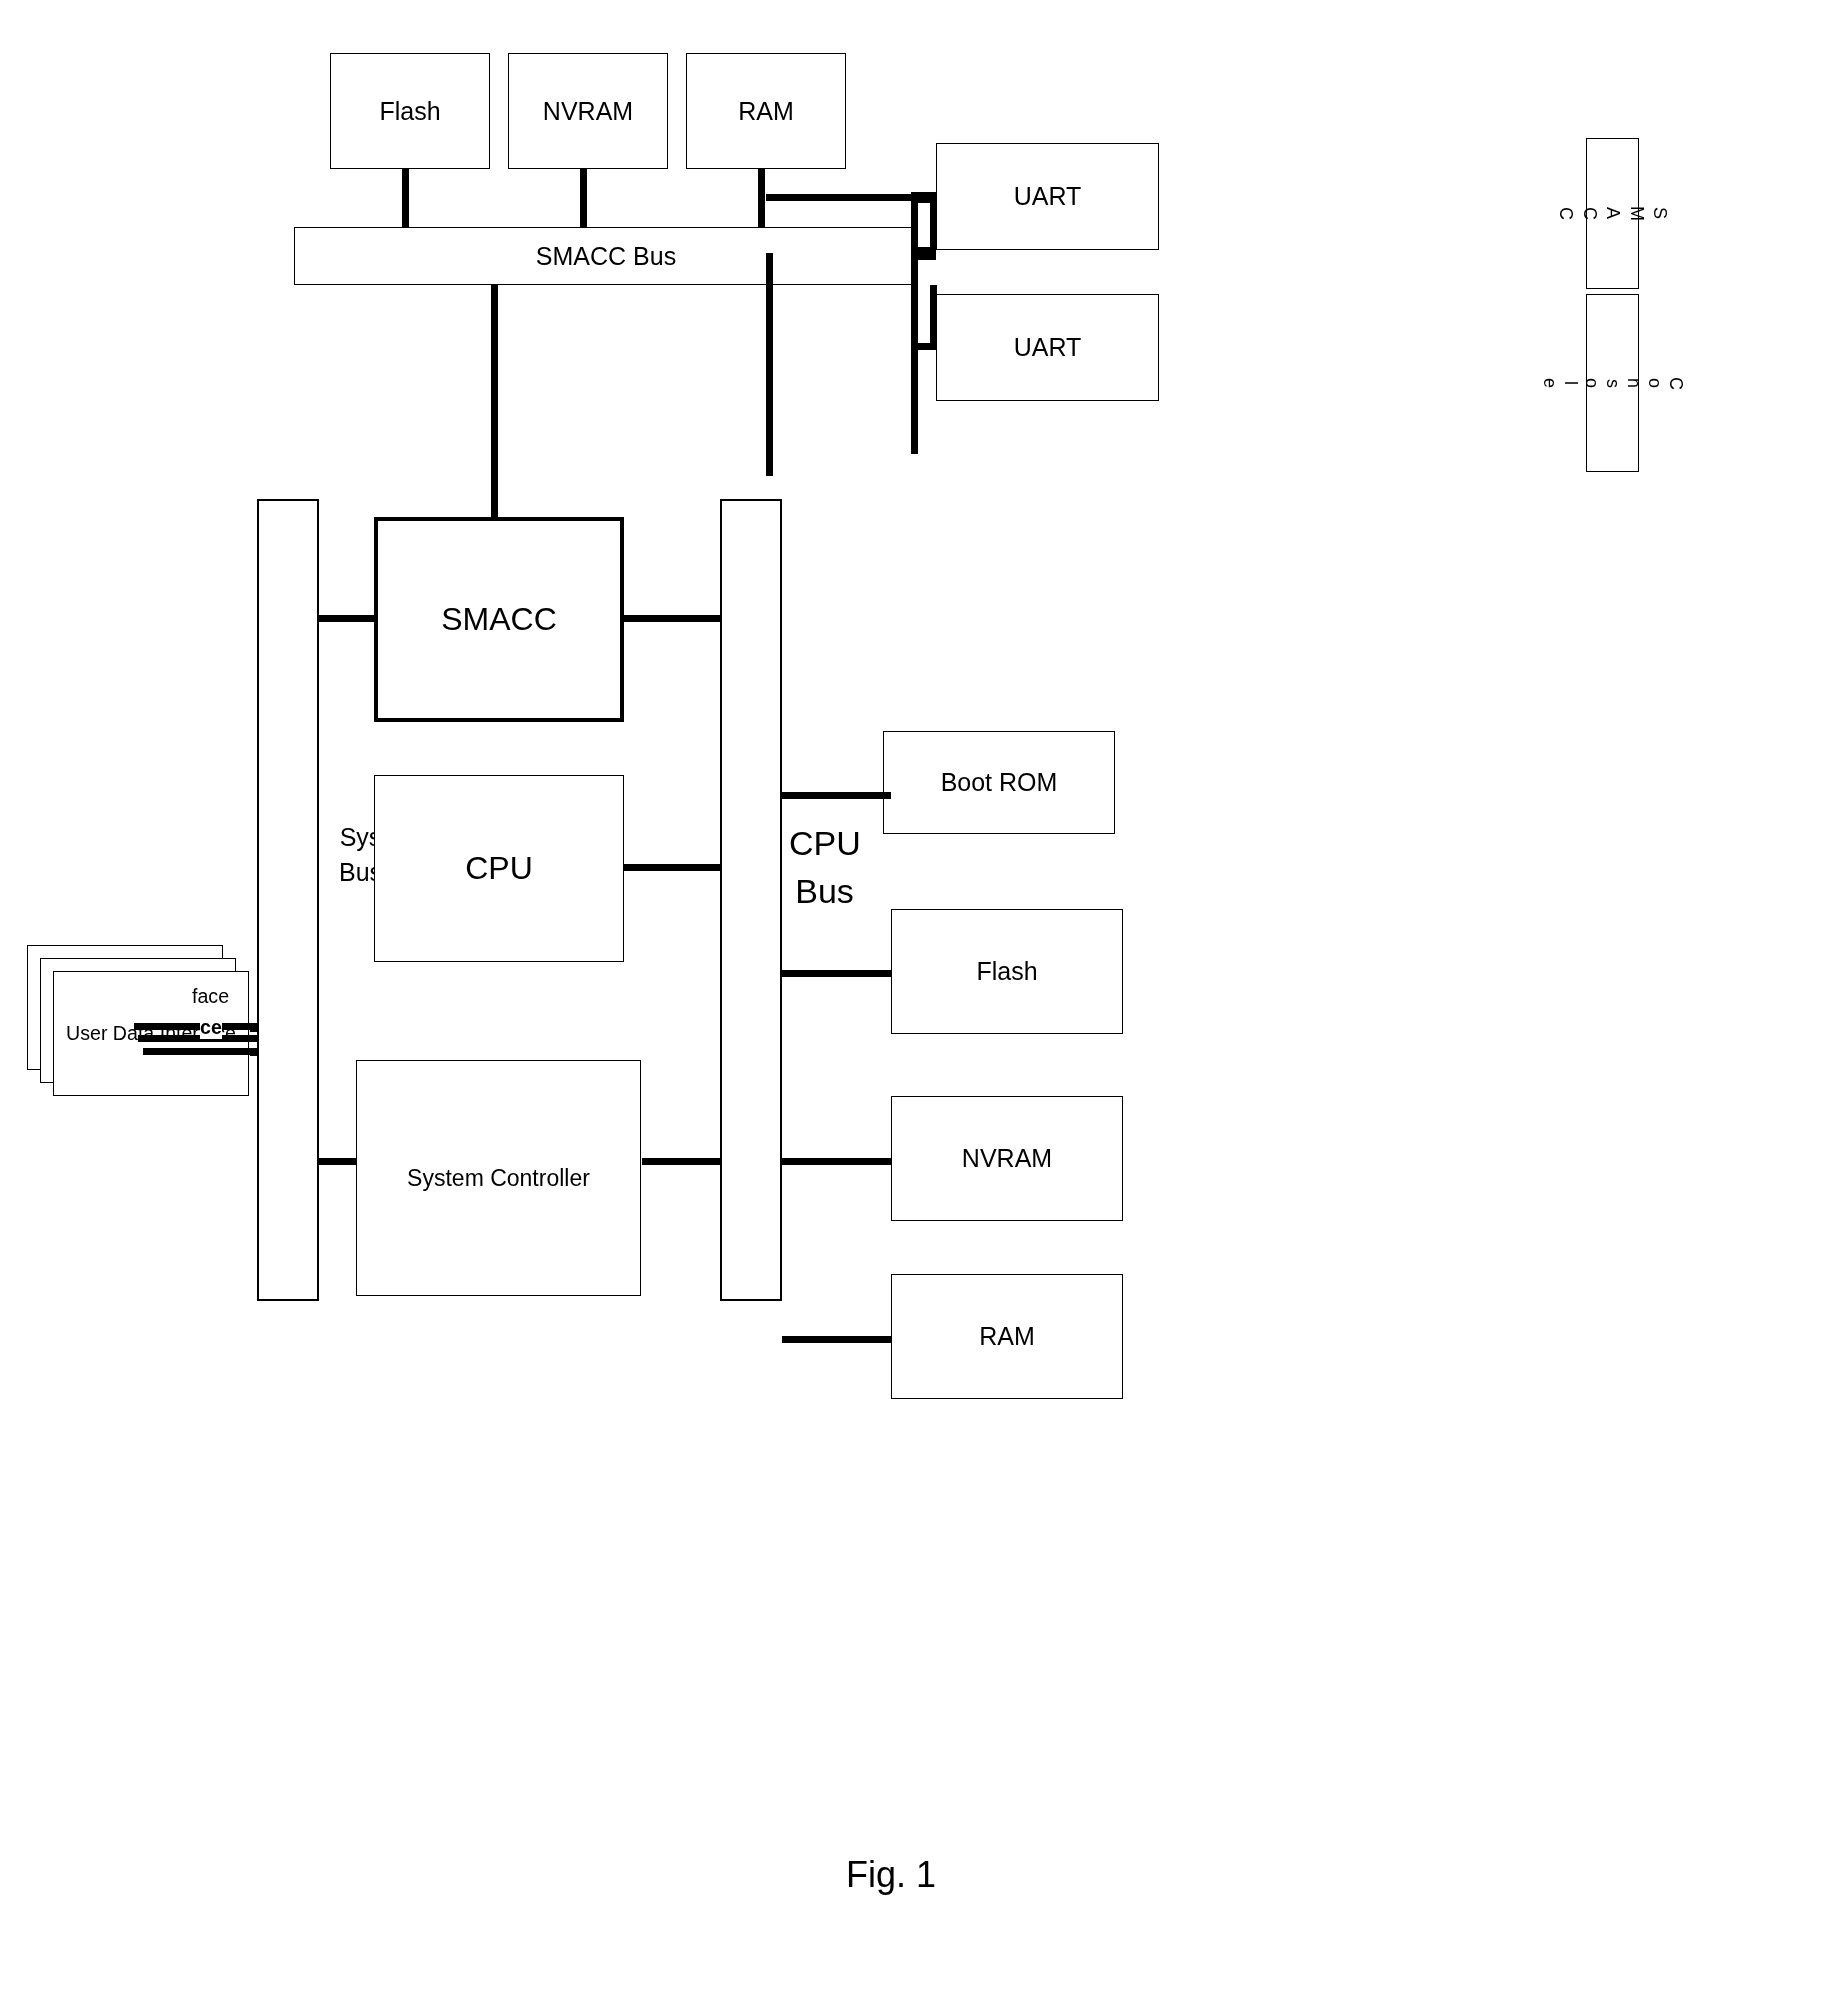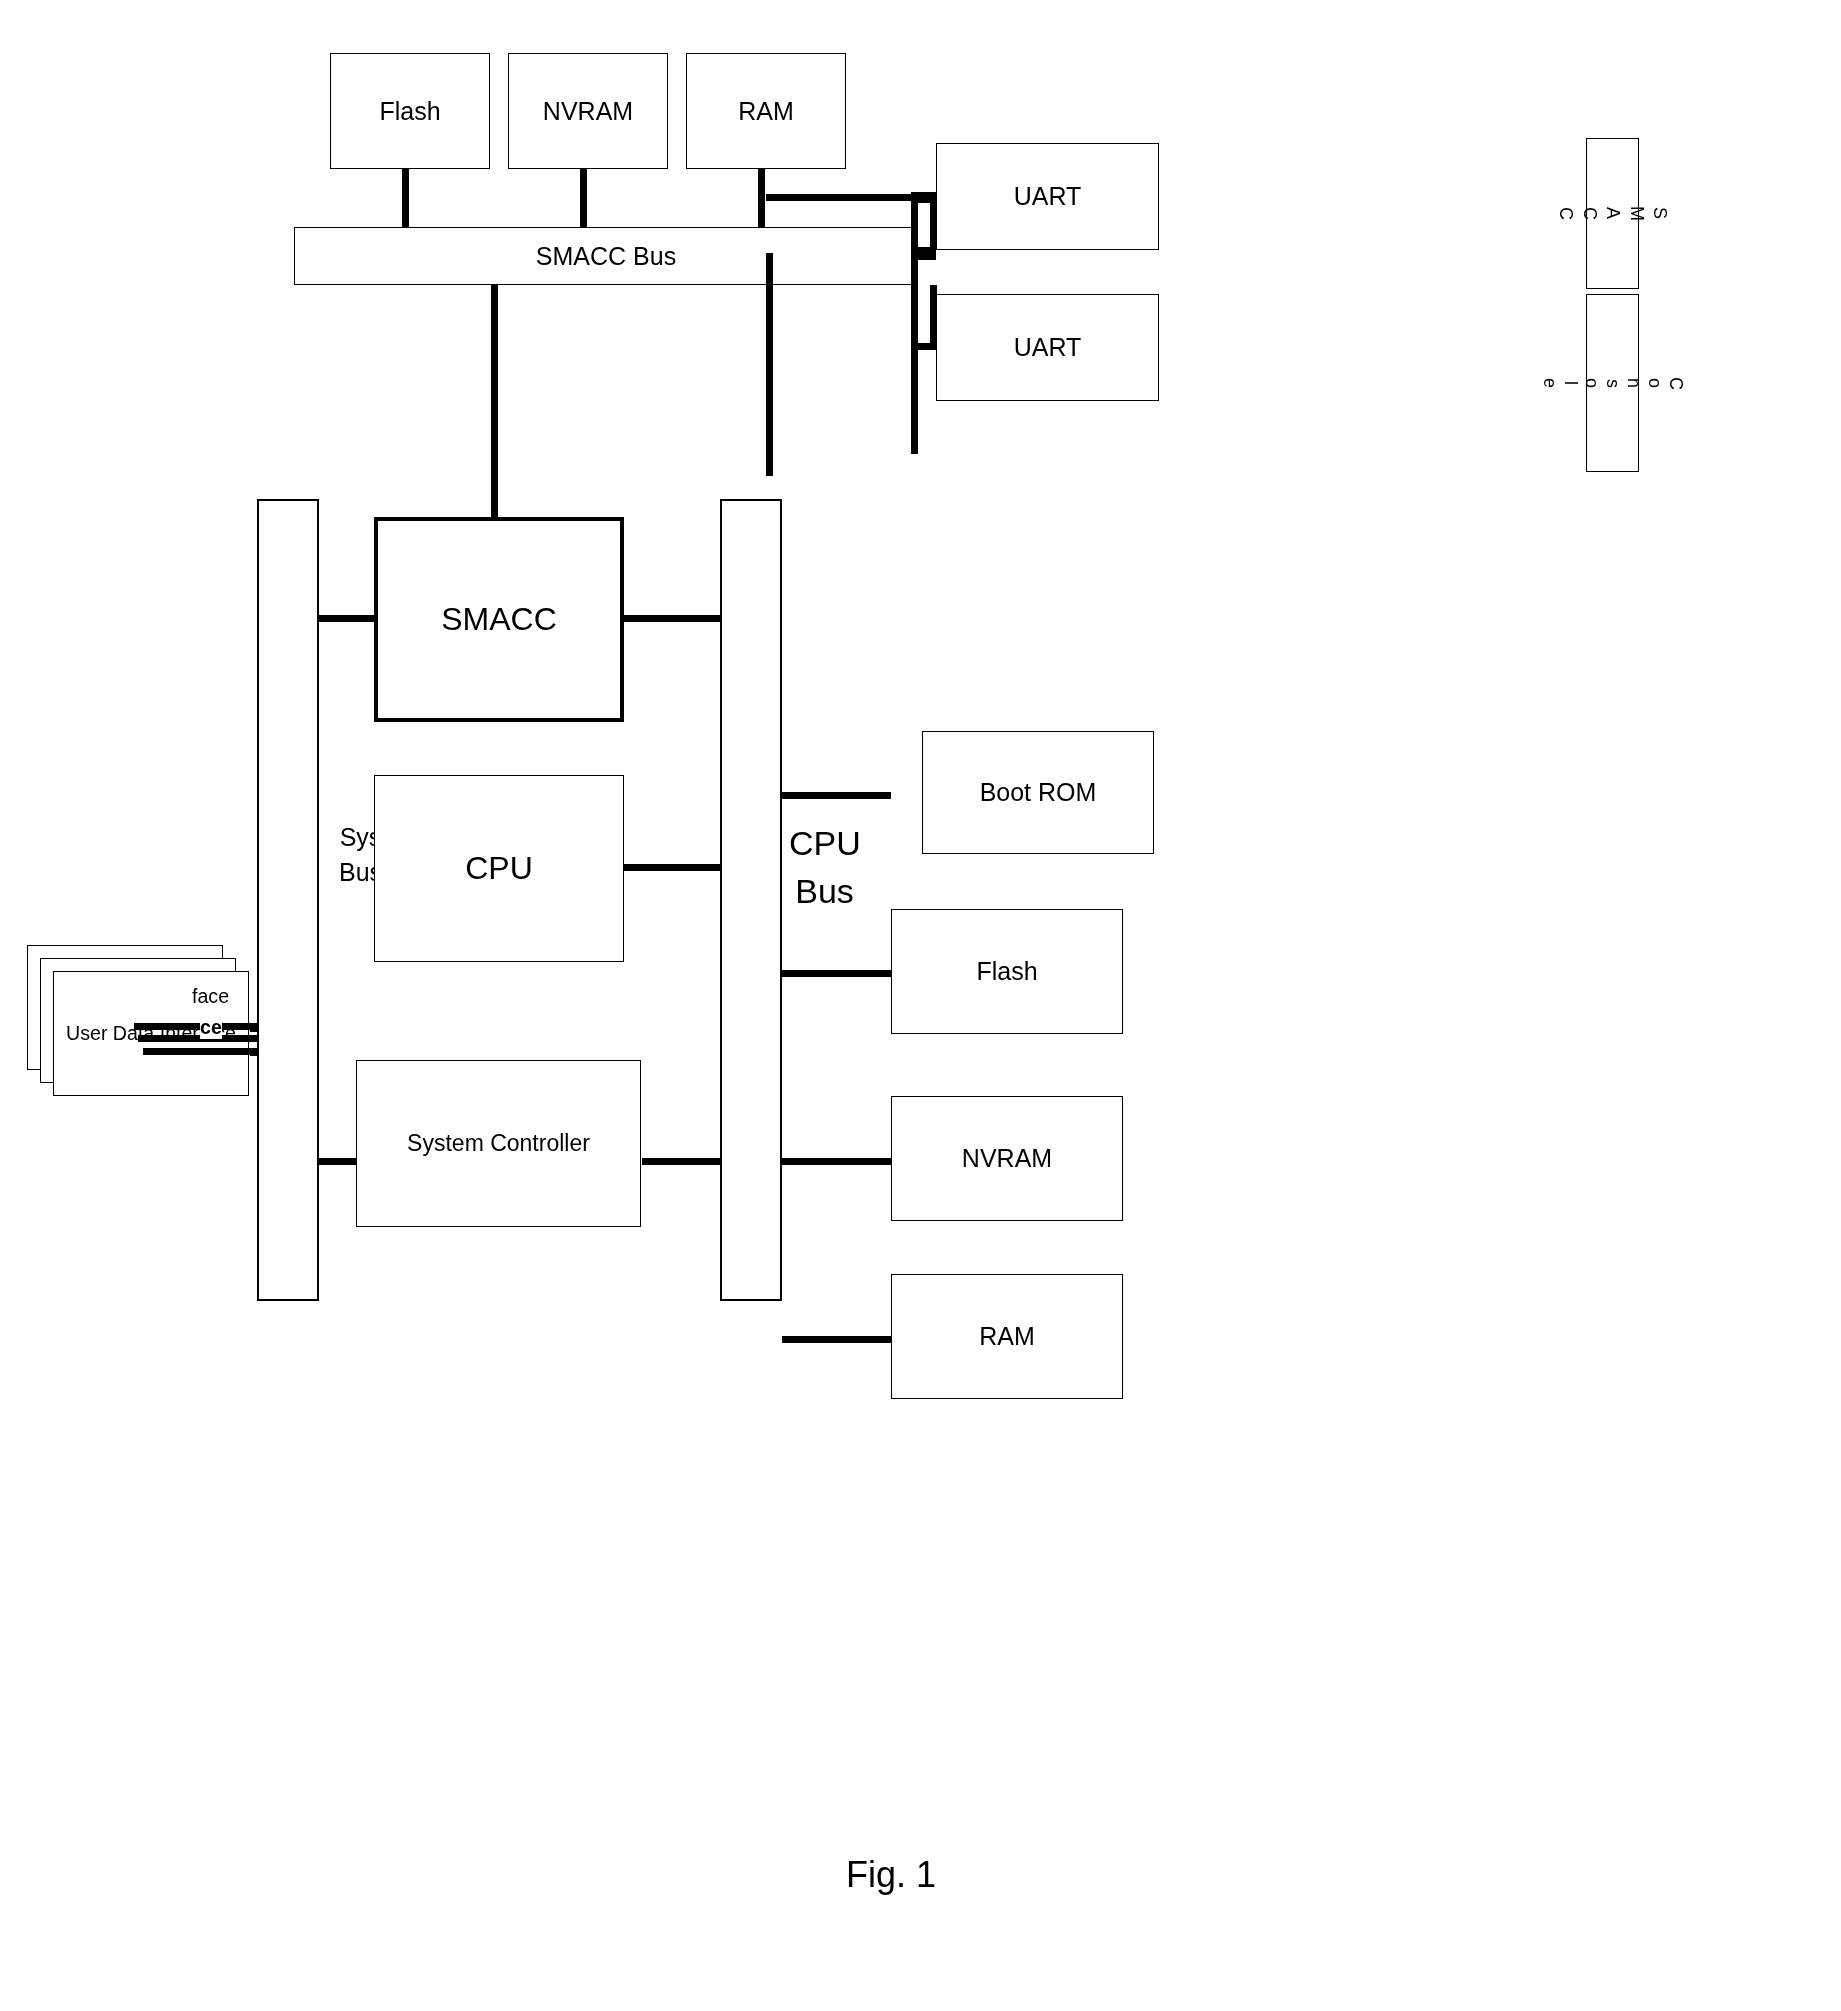--- a/index.html
+++ b/index.html
@@ -130,27 +130,27 @@
   <div class="line-v-thick" style="left:491px; top:285px; height:232px;"></div>
 
   <div class="line-h-thick" style="left:624px; top:615px; width:98px;"></div>
 
   <div class="line-h-thick" style="left:319px; top:615px; width:55px;"></div>
 
   <div class="box" style="left:374px; top:775px; width:250px; height:187px; font-size:32px;">CPU</div>
 
   <div class="line-h-thick" style="left:624px; top:864px; width:98px;"></div>
 
-  <div class="box" style="left:356px; top:1060px; width:285px; height:167px; font-size:23px; text-align:center;">System Controller</div>
+  <div class="box" style="left:356px; top:1060px; width:285px; height:236px; font-size:23px; text-align:center;">System Controller</div>
 
   <div class="line-h-thick" style="left:319px; top:1158px; width:37px;"></div>
 
   <div class="line-h-thick" style="left:642px; top:1158px; width:80px;"></div>
 
-  <div class="box" style="left:922px; top:731px; width:232px; height:123px; font-size:25px;">Boot ROM</div>
+  <div class="box" style="left:883px; top:731px; width:232px; height:103px; font-size:25px;">Boot ROM</div>
 
   <div class="line-h-thick" style="left:782px; top:792px; width:109px;"></div>
 
   <div class="box" style="left:891px; top:909px; width:232px; height:125px; font-size:25px;">Flash</div>
 
   <div class="line-h-thick" style="left:782px; top:970px; width:109px;"></div>
 
   <div class="box" style="left:891px; top:1096px; width:232px; height:125px; font-size:25px;">NVRAM</div>
 
   <div class="line-h-thick" style="left:782px; top:1158px; width:109px;"></div>

